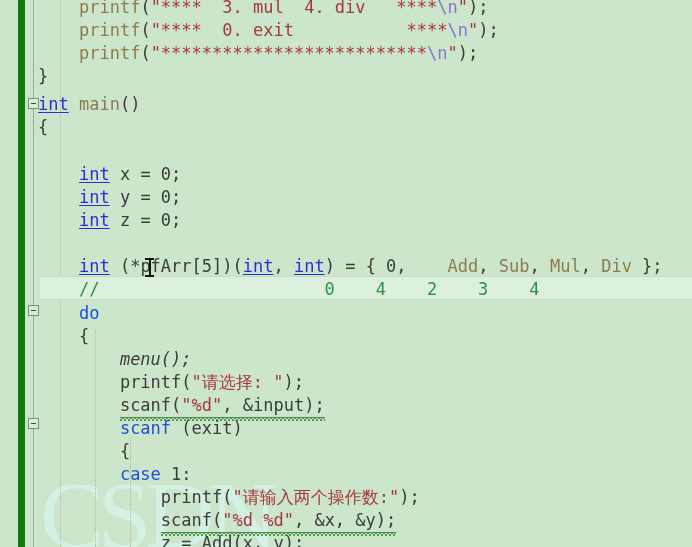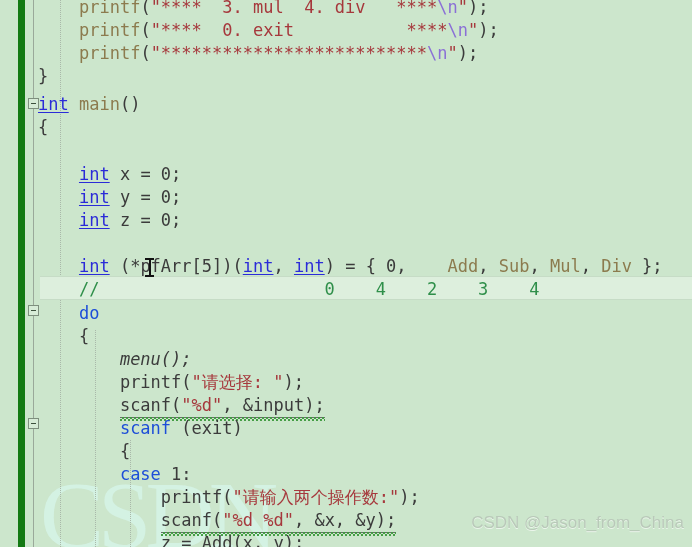--- a/index.html
+++ b/index.html
@@ -241,15 +241,14 @@
       <div class="line" style="top: 509px;"><div class="txt"><span class="plain">            </span><span class="squiggle uline-plain"><span class="plain">scanf</span><span class="punc">(</span><span class="str">"%d %d"</span><span class="punc">, &amp;x, &amp;y);</span></span></div></div>
       <div class="line" style="top: 532px;"><div class="txt"><span class="plain">            z = </span><span class="plain">Add</span><span class="punc">(x, y);</span></div></div>
     </div>
 
   <div class="ibeam" id="ibeam" style="left: 144px; top: 257px;">
     <i class="tt"></i>
       <i class="stem"></i>
       <i class="tb"></i>
   </div>
 
-  <div class="csdn-watermark">CSDN @Jason_from_China</div>
 
 </div>
 
 </body></html>

